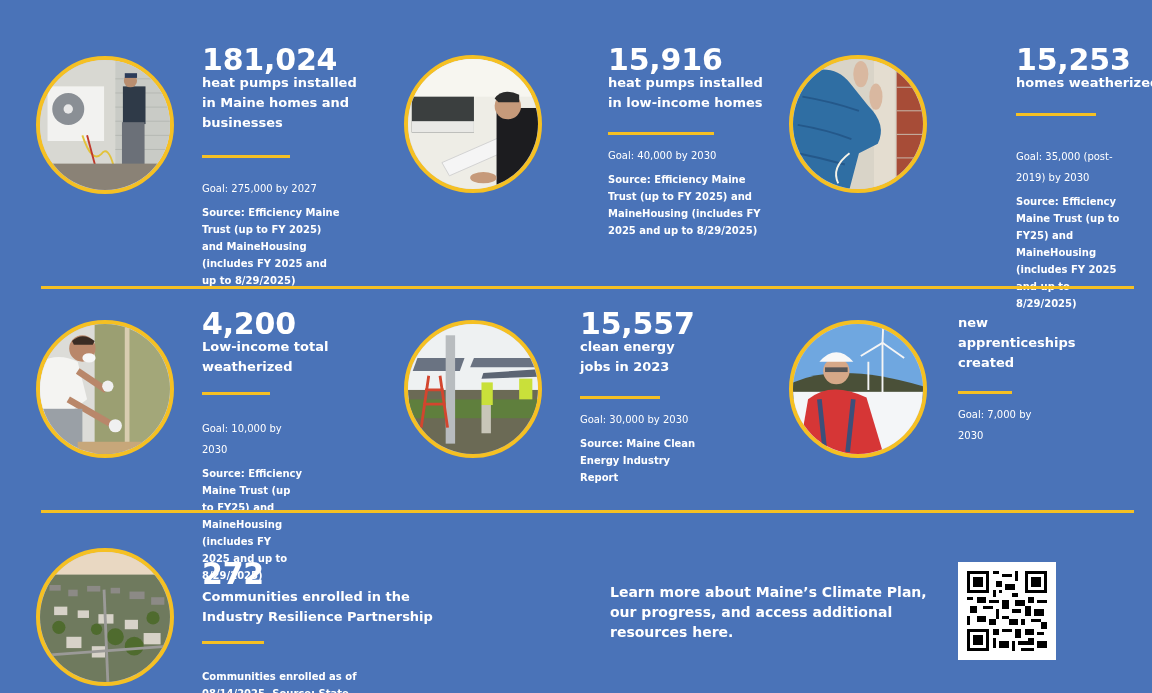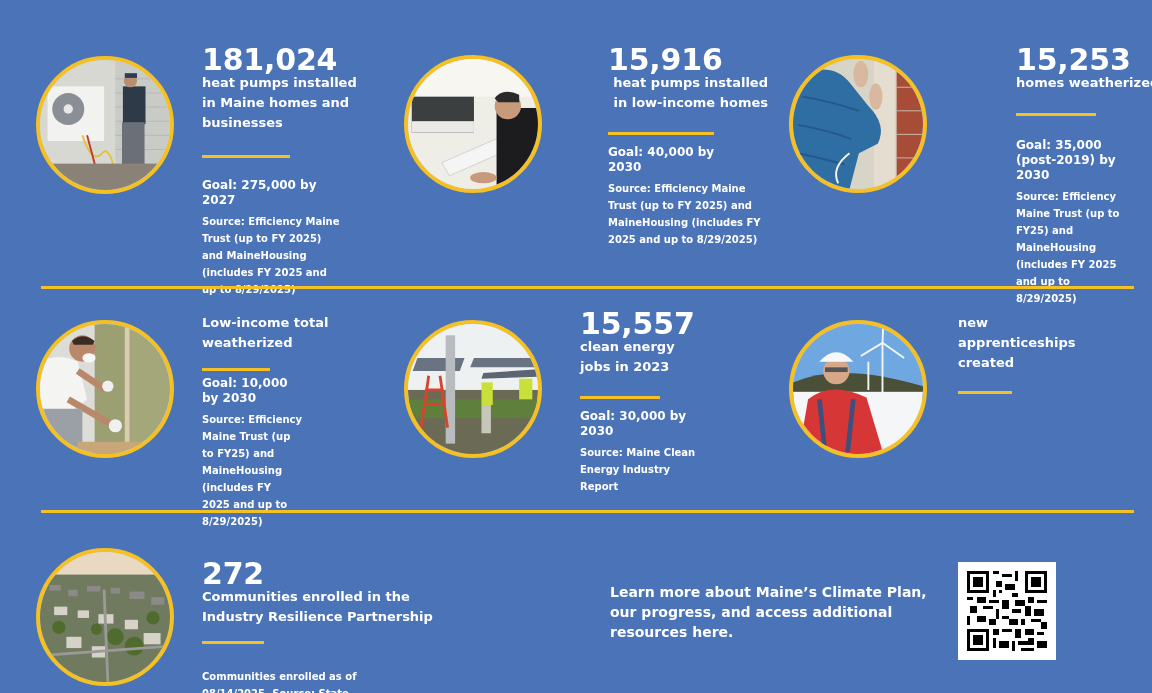--- a/index.html
+++ b/index.html
@@ -26,21 +26,21 @@
     .stat .num {
       font-size: 30px; font-weight: bold; line-height: 24px; letter-spacing: -0.2px;
     }
     .stat .desc {
       font-size: 13px; font-weight: bold; line-height: 20px; margin-top: 1px;
     }
     .stat .bar {
       width: 88px; height: 3px; background: #f5c023;
     }
     .stat .goal {
-      font-size: 12px; font-weight: bold; line-height: 15px;
+      font-size: 10px; font-weight: normal; line-height: 21px;
     }
     .stat .src {
       font-size: 10px; font-weight: bold; line-height: 17px; margin-top: 5px;
     }
     .divider {
       position: absolute; left: 41px; width: 1093px; height: 3px; background: #f5c023;
     }
     .learn {
       position: absolute; left: 610px; top: 582px; width: 330px;
       font-size: 14px; font-weight: bold; line-height: 20px;
@@ -94,21 +94,21 @@
     <rect x="4" y="66" width="66" height="12" fill="#e9e9e6"></rect>
     <polygon points="36,110 100,82 110,95 44,124" fill="#f5f5f5" stroke="#d0d0d0"></polygon>
     <rect x="94" y="52" width="44" height="86" fill="#1c1c1f"></rect>
     <circle cx="106" cy="50" r="14" fill="#c69a7a"></circle>
     <path d="M92 42 Q100 30 118 38 L118 46 L96 46 Z" fill="#2a2a2a"></path>
     <ellipse cx="80" cy="126" rx="14" ry="6" fill="#c69a7a"></ellipse>
   </svg>
 </div>
 <div class="stat" style="left:608px; top:48px;">
   <div class="num">15,916</div>
-  <div class="desc" style="width:160px;text-align:right;">heat pumps installed in low-income homes</div>
+  <div class="desc" style="width:160px;">heat pumps installed in low-income homes</div>
   <div class="bar" style="margin-top:19px; width:106px;"></div>
   <div class="goal" style="margin-top:10px; width:110px;">Goal: 40,000 by 2030</div>
   <div class="src" style="width:160px;">Source: Efficiency Maine Trust (up to FY 2025) and MaineHousing (includes FY 2025 and up to 8/29/2025)</div>
 </div>
 
 <div class="circle" style="left:789px; top:55px;">
   <svg viewBox="0 0 138 138" preserveAspectRatio="none">
     <rect width="138" height="138" fill="#d9d4c8"></rect>
     <rect x="110" y="0" width="28" height="138" fill="#a74c37"></rect>
     <g stroke="#c9bfb2" stroke-width="1">
@@ -122,21 +122,21 @@
     <path d="M10 40 Q40 45 70 55 M5 70 Q35 75 62 85 M5 100 Q30 105 55 112" stroke="#24588a" stroke-width="2" fill="none"></path>
     <ellipse cx="72" cy="16" rx="8" ry="14" fill="#d9b8a0"></ellipse>
     <ellipse cx="88" cy="40" rx="7" ry="14" fill="#d9b8a0"></ellipse>
     <path d="M60 100 Q40 115 48 132" stroke="#f6f3e8" stroke-width="2" fill="none"></path>
   </svg>
 </div>
 <div class="stat" style="left:1016px; top:48px;">
   <div class="num">15,253</div>
   <div class="desc" style="width:160px;">homes weatherized</div>
   <div class="bar" style="margin-top:20px; width:80px;"></div>
-  <div class="goal" style="margin-top:22px; width:100px;">Goal: 35,000 (post-2019) by 2030</div>
+  <div class="goal" style="margin-top:30px; width:100px;">Goal: 35,000 (post-2019) by 2030</div>
   <div class="src" style="width:110px;">Source: Efficiency Maine Trust (up to FY25) and MaineHousing (includes FY 2025 and up to 8/29/2025)</div>
 </div>
 
 <div class="divider" style="top:286px;"></div>
 
 <div class="circle" style="left:36px; top:320px;">
   <svg viewBox="0 0 138 138" preserveAspectRatio="none">
     <rect width="138" height="138" fill="#dcdcd8"></rect>
     <rect x="58" y="0" width="34" height="138" fill="#9b9f72"></rect>
     <rect x="94" y="0" width="44" height="138" fill="#a3a779"></rect>
@@ -147,23 +147,24 @@
     <ellipse cx="52" cy="36" rx="7" ry="5" fill="#f7f7f7"></ellipse>
     <path d="M40 50 L70 70" stroke="#b9876a" stroke-width="7"></path>
     <path d="M30 80 L75 106" stroke="#b9876a" stroke-width="7"></path>
     <circle cx="72" cy="66" r="6" fill="#f0f0f0"></circle>
     <circle cx="80" cy="108" r="7" fill="#f0f0f0"></circle>
     <rect x="0" y="90" width="45" height="48" fill="#9aa0a6"></rect>
     <rect x="40" y="125" width="98" height="13" fill="#c7a77a"></rect>
   </svg>
 </div>
 <div class="stat" style="left:202px; top:312px;">
+  <div class="num">4,200</div>
   <div class="desc" style="width:145px;">Low-income total weatherized</div>
   <div class="bar" style="margin-top:15px; width:68px;"></div>
-  <div class="goal" style="margin-top:5px; width:100px;">Goal: 10,000 by 2030</div>
+  <div class="goal" style="margin-top:23px; width:100px;">Goal: 10,000 by 2030</div>
   <div class="src" style="width:100px;">Source: Efficiency Maine Trust (up to FY25) and MaineHousing (includes FY 2025 and up to 8/29/2025)</div>
 </div>
 
 <div class="circle" style="left:404px; top:320px;">
   <svg viewBox="0 0 138 138" preserveAspectRatio="none">
     <rect width="138" height="80" fill="#eef1f2"></rect>
     <rect y="70" width="138" height="68" fill="#6b6a55"></rect>
     <rect y="80" width="138" height="20" fill="#5f7f3d"></rect>
     <polygon points="10,36 60,36 55,50 5,50" fill="#6a7382"></polygon>
     <polygon points="70,36 138,36 138,46 66,46" fill="#6a7382"></polygon>
@@ -198,20 +199,21 @@
     <path d="M16 80 Q40 60 78 78 L96 138 L6 138 Z" fill="#d63636"></path>
     <circle cx="46" cy="50" r="14" fill="#d6a888"></circle>
     <path d="M28 40 Q46 20 64 40 Z" fill="#f8f8f8"></path>
     <rect x="34" y="46" width="24" height="5" fill="#555"></rect>
     <path d="M28 80 L34 136 M64 80 L58 136" stroke="#3d4f7a" stroke-width="5"></path>
   </svg>
 </div>
 <div class="stat" style="left:958px; top:312px;">
   <div class="desc" style="width:110px;">new apprenticeships created</div>
   <div class="bar" style="margin-top:18px; width:54px;"></div>
+  <div class="goal" style="margin-top:10px; width:100px;">Goal: 7,000 by 2030</div>
 </div>
 
 <div class="divider" style="top:510px;"></div>
 
 <div class="circle" style="left:36px; top:548px;">
   <svg viewBox="0 0 138 138" preserveAspectRatio="none">
     <rect width="138" height="30" fill="#e9d8c2"></rect>
     <rect y="24" width="138" height="114" fill="#6f7a5e"></rect>
     <g fill="#8c8a86">
         <rect x="10" y="35" width="12" height="6"></rect>

